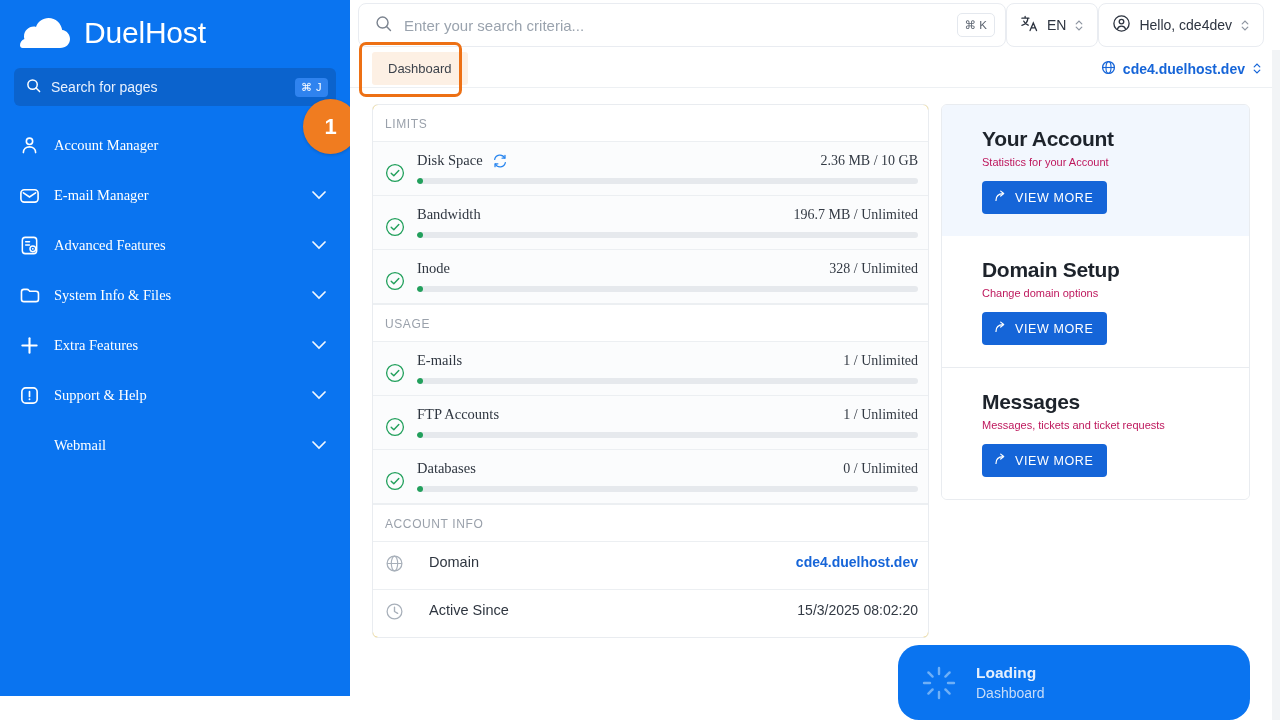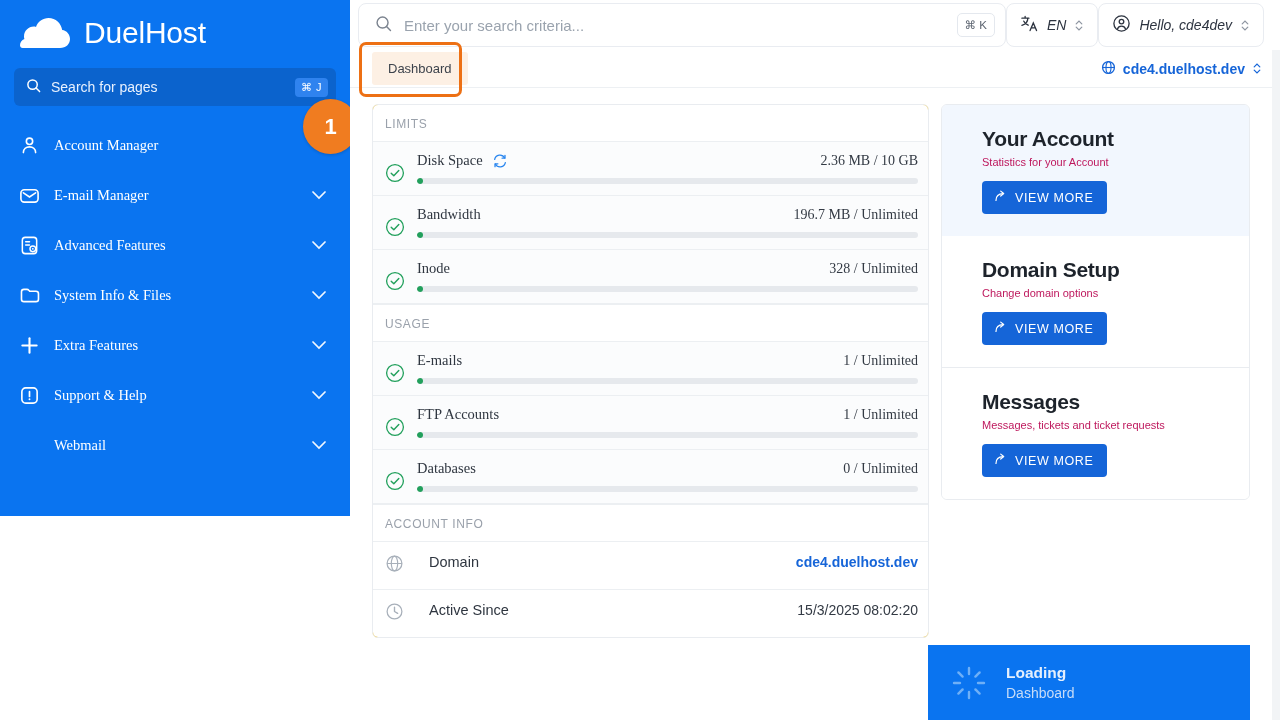--- a/index.html
+++ b/index.html
@@ -6,21 +6,21 @@
   html, body {
     width: 1280px; height: 720px;
     font-family: "Liberation Sans", sans-serif;
     background: #ffffff;
     overflow: hidden;
   }
   #app { position: relative; width: 1280px; height: 720px; display: flex; background:#fff; }
 
   
   .sidebar {
-    width: 350px; height: 516px;
+    width: 350px; height: 696px;
     background: #0a74f0;
     flex: 0 0 350px;
     position: relative;
     overflow: hidden;
   }
   .brand {
     display: flex; align-items: center; gap: 10px;
     padding: 14px 0 10px 18px;
     height: 62px;
   }
@@ -84,21 +84,20 @@
   .kbd2 {
     border: 1px solid #e4e8ee; border-radius: 5px;
     color: #5c6470; font-size: 11.5px; padding: 4px 7px;
     background: #fff;
   }
   .pill {
     height: 44px; border: 1px solid #e9ecf1; border-radius: 8px;
     background: #fff; display: flex; align-items: center;
     gap: 8px; padding: 0 13px; color: #2d3440; font-size: 14px;
     white-space: nowrap;
-    font-style: italic;
   }
   .updown { color:#8d95a1; font-size: 11px; line-height: 1; display:flex; flex-direction:column; }
 
   
   .tabstrip {
     height: 38px; position: relative;
     display: flex; align-items: center;
     padding-left: 22px; padding-right: 18px;
     border-bottom: 1px solid #edf0f3;
     flex: 0 0 38px;
@@ -186,24 +185,25 @@
     display: inline-flex; align-items: center; gap: 8px;
     background: #1565d8; color: #fff; border: none;
     font-family: inherit;
     border-radius: 4px; padding: 8px 14px 8px 11px;
     font-size: 12.5px; letter-spacing: .6px; cursor: pointer;
   }
 
   
   .toast {
     position: absolute; right: 30px; bottom: 0;
-    width: 322px; height: 75px; background: #0a74f0;
+    width: 352px; height: 75px; background: #0a74f0;
     display: flex; align-items: center; gap: 18px;
     padding: 0 20px 0 22px;
     z-index: 25;
+    border-radius: 21px;
   }
   .spinner { flex: 0 0 38px; height: 38px; }
   .toast .t1 { color: #e4effd; font-size: 15.5px; font-weight: 700; }
   .toast .t2 { color: #c7dcf8; font-size: 14px; margin-top: 3px; }
 
   
   .gutter { position:absolute; right:0; top:50px; bottom:0; width:8px; background:#f2f4f6; }
 </style>
 </head>
 <body>

